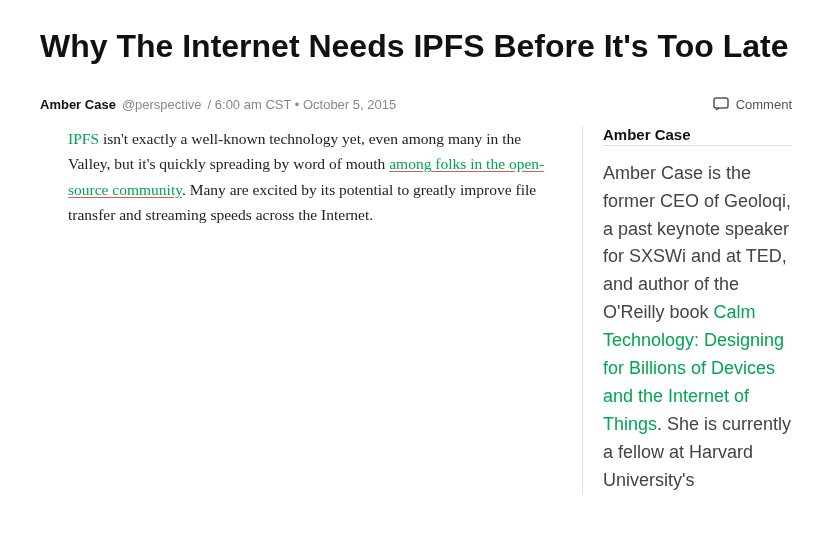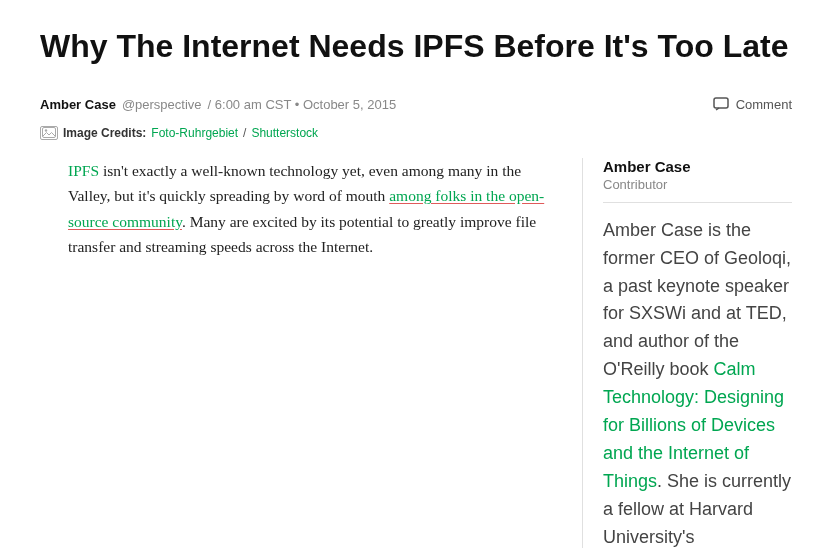--- a/index.html
+++ b/index.html
@@ -168,45 +168,31 @@
     </div>
     <div class="comment-btn">
       <svg width="18" height="15" viewBox="0 0 18 15" fill="none" xmlns="http://www.w3.org/2000/svg">
         <rect x="1" y="1" width="14" height="10" rx="2" stroke="#555" stroke-width="1.5" fill="none"></rect>
         <path d="M3 13 L6 11" stroke="#555" stroke-width="1.5"></path>
       </svg>
       <span>Comment</span>
     </div>
   </div>
 
-  <div class="image-credits">
-    <div class="image-credits-icon">
-      <svg width="14" height="11" viewBox="0 0 14 11" fill="none" xmlns="http://www.w3.org/2000/svg">
-        <rect x="0.5" y="0.5" width="13" height="10" rx="1.5" stroke="#aaa" fill="none"></rect>
-        <circle cx="4" cy="3.5" r="1.2" fill="#aaa"></circle>
-        <path d="M1 9 L4.5 5.5 L7 8 L9.5 5.5 L13 9" stroke="#aaa" stroke-width="1" fill="none"></path>
-      </svg>
-    </div>
-    <span class="image-credits-label">Image Credits:</span>
-    <a class="image-credits-link" href="#">Foto-Ruhrgebiet</a>
-    <span>/</span>
-    <a class="image-credits-link" href="#">Shutterstock</a>
-  </div>
 
   <div class="content-area">
 
     <div class="main-text">
       <p>
         <a class="ipfs-link" href="#">IPFS</a><span> isn't exactly a well-known technology yet, even among many in the Valley, but it's quickly spreading by word of mouth </span><a class="open-source-link underline-red" href="#">among folks in the open-source community</a><span>. Many are excited by its potential to greatly improve file transfer and streaming speeds across the Internet.</span>
       </p>
     </div>
 
     <div class="sidebar">
       <div class="sidebar-author-name">Amber Case</div>
-      <div class="sidebar-role">Contributor</div>
       <div class="divider"></div>
       <div class="sidebar-bio">
         <span>Amber Case is the former CEO of Geoloqi, a past keynote speaker for SXSWi and at TED, and author of the O'Reilly book </span><a class="book-link" href="#">Calm Technology: Designing for Billions of Devices and the Internet of Things</a><span>. She is currently a fellow at Harvard University's</span>
       </div>
     </div>
 
   </div>
 
 </div>
 

